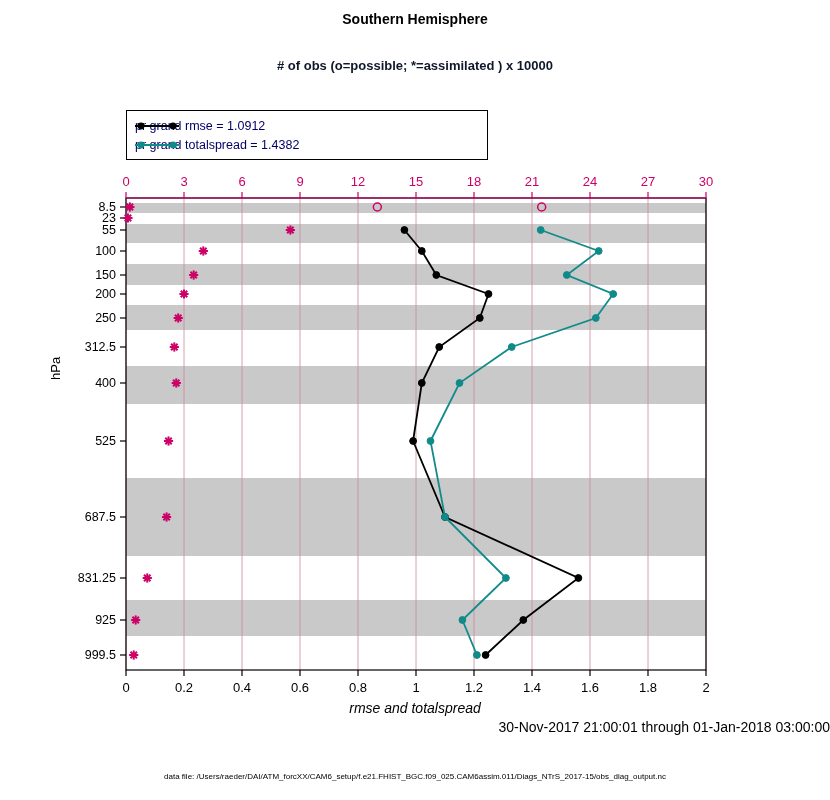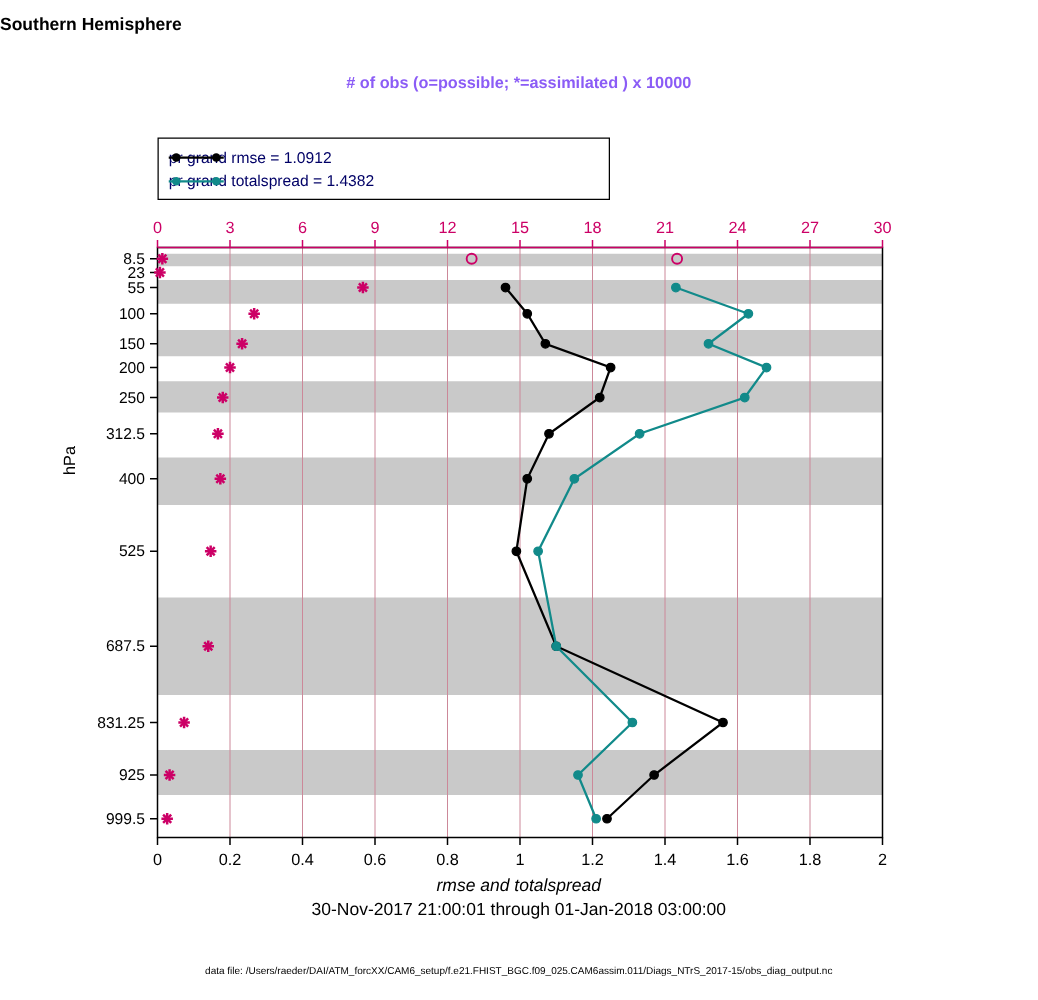--- a/index.html
+++ b/index.html
@@ -6,35 +6,35 @@
   body{
     width:830px;height:800px;
     background:#ffffff;
     font-family:"Liberation Sans", sans-serif;
     color:#000;
     position:relative;
     overflow:hidden;
   }
   .title{
     position:absolute;left:0;right:0;top:10px;
-    font-size:14px;font-weight:bold;line-height:19px;
+    text-align:center;font-size:14px;font-weight:bold;line-height:19px;
   }
   .toptitle{
     position:absolute;left:0;right:0;top:58px;
-    text-align:center;font-size:13px;font-weight:bold;color:#8b5cf6;
+    text-align:center;font-size:13px;font-weight:bold;color:#0f172a;
   }
   .plot-wrap{position:absolute;left:0;top:0;width:830px;height:800px;}
   svg{position:absolute;left:0;top:0;}
   .xlabel{
     position:absolute;left:0;right:0;top:700px;text-align:center;
     font-size:14px;
     font-style:italic;
   }
   .subtitle{
-    position:absolute;left:0;right:0;top:719px;text-align:center;
+    position:absolute;left:0;right:0;top:719px;text-align:right;
     font-size:14px;
   }
   .datafile{
     position:absolute;left:0;right:0;top:772px;text-align:center;
     font-size:8px;color:#000;
   }
   .ylabel{
     position:absolute;
     left:48px;top:380px;
     font-size:13px;

